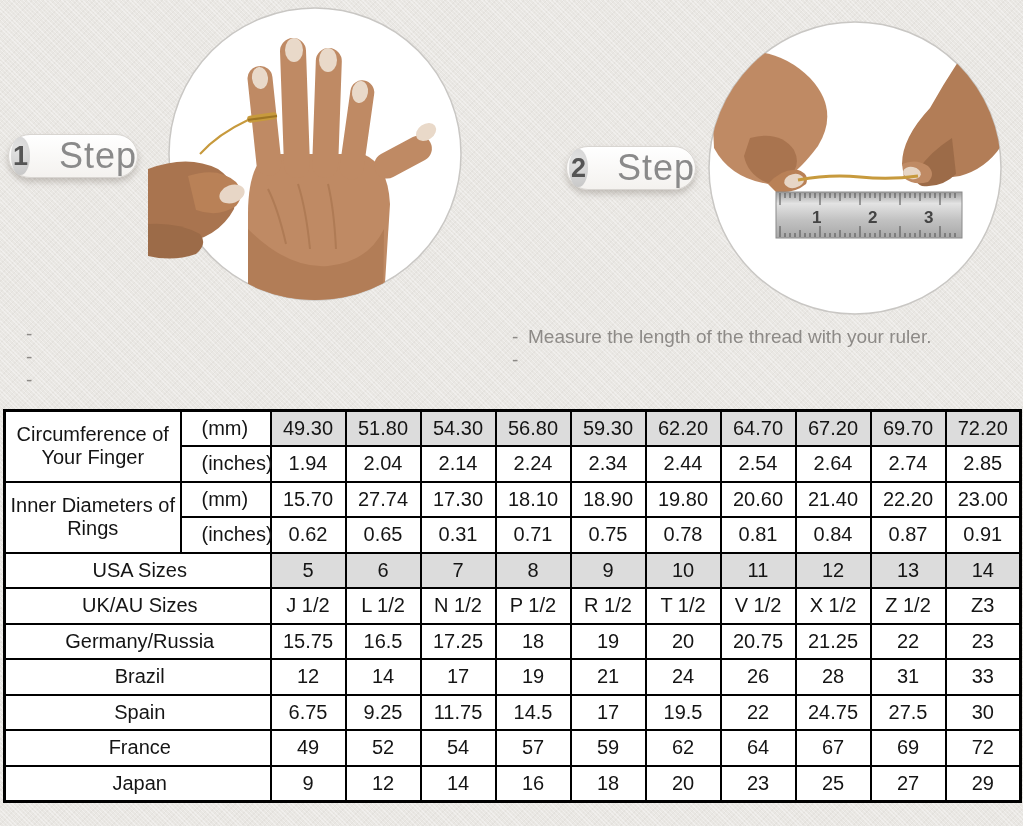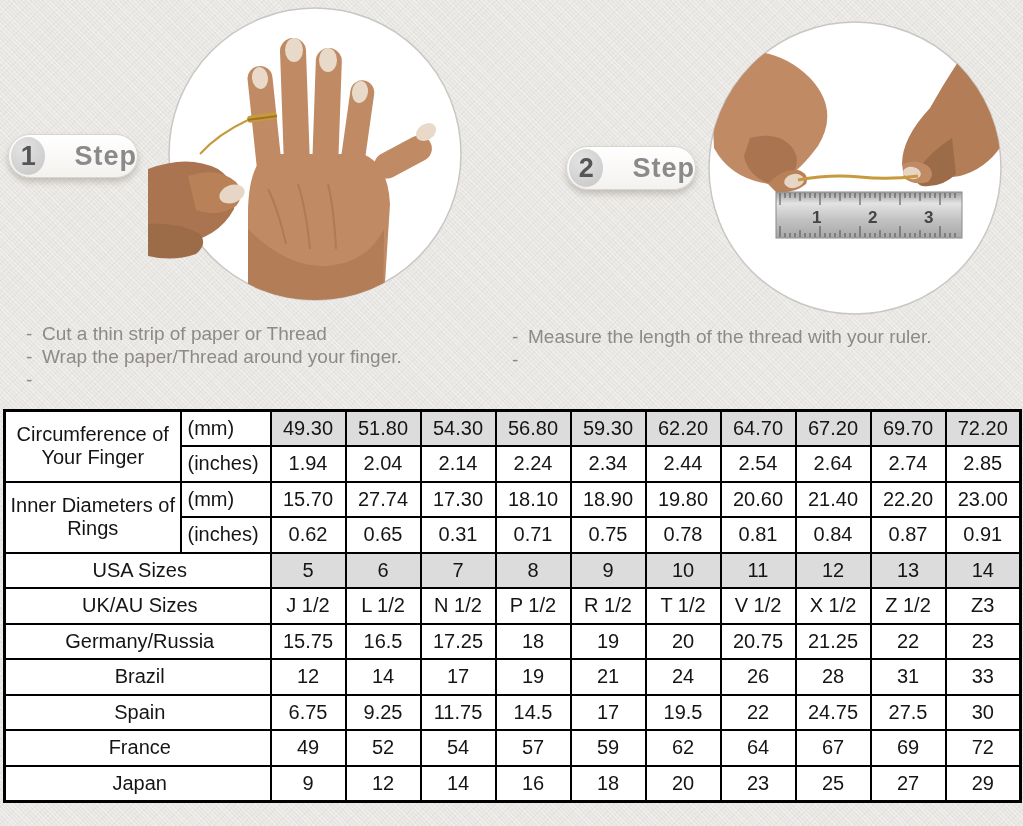--- a/index.html
+++ b/index.html
@@ -29,40 +29,40 @@
     display:flex; align-items:center; z-index:3;
   }
   #pill1 { left:8px;  top:134px; }
   #pill2 { left:566px; top:146px; }
   .step-num {
     width:38px; height:38px; margin-left:2px; border-radius:50%;
     background:radial-gradient(circle at 35% 30%, #e3e3e3, #c6c6c6);
     color:#555; font-size:27px; font-weight:bold;
     display:flex; align-items:center; justify-content:center;
   }
-  .step-word { color:#8a8a8a; font-size:27px; margin-left:29px; letter-spacing:1px;font-weight:bold; }
+  .step-word { color:#8a8a8a; font-size:36px; margin-left:29px; letter-spacing:1px; }
 
   .instructions { position:absolute; color:#8d8a87; font-size:19px; line-height:23px; z-index:2; }
   #instr1 { left:20px;  top:322px; width:475px; }
   #instr2 { left:506px; top:325px; width:512px; }
   .instr-line { display:flex; }
   .instr-line .dash { width:22px; flex:0 0 22px; text-align:left; padding-left:6px; }
 
   
   table.ring-chart {
     position:absolute; left:3px; top:409px;
     width:1019px; border-collapse:collapse; table-layout:fixed;
     background:#fff; border:3px solid #000;
     font-size:20px; color:#151515;
   }
   .ring-chart td { border:2px solid #000; height:35.5px; padding:0 4px; background:#fff; }
   .ring-chart td.val { text-align:center; padding:0 2px; }
   .ring-chart td.shaded { background:var(--shade,#dcdcdc); }
   .ring-chart td.group-label { text-align:center; line-height:1.15; font-size:20px; }
-  .ring-chart td.unit-cell { text-align:left; padding-left:6px; }
+  .ring-chart td.unit-cell { text-align:left; padding-left:20px; }
   .ring-chart td.country-label { text-align:center; padding-left:8px; }
   col.c-label { width:176px; } col.c-unit { width:90px; }
 </style>
 </head>
 <body>
 
 <div class="header">
 
   <div class="photo-circle" id="circle1">
     <svg width="334" height="300" viewBox="0 0 334 300">
@@ -238,25 +238,23 @@
     <div class="step-word">Step</div>
   </div>
   <div class="step-pill" id="pill2">
     <div class="step-num">2</div>
     <div class="step-word">Step</div>
   </div>
 
   <div class="instructions" id="instr1">
       <div class="instr-line">
         <span class="dash">-</span>
-        <span>Cut a thin strip of paper or Thread</span>
       </div>
       <div class="instr-line">
         <span class="dash">-</span>
-        <span>Wrap the paper/Thread around your finger.</span>
       </div>
       <div class="instr-line">
         <span class="dash">-</span>
       </div>
     </div>
   <div class="instructions" id="instr2">
       <div class="instr-line">
         <span class="dash">-</span>
         <span>Measure the length of the thread with your ruler.</span>
       </div>

